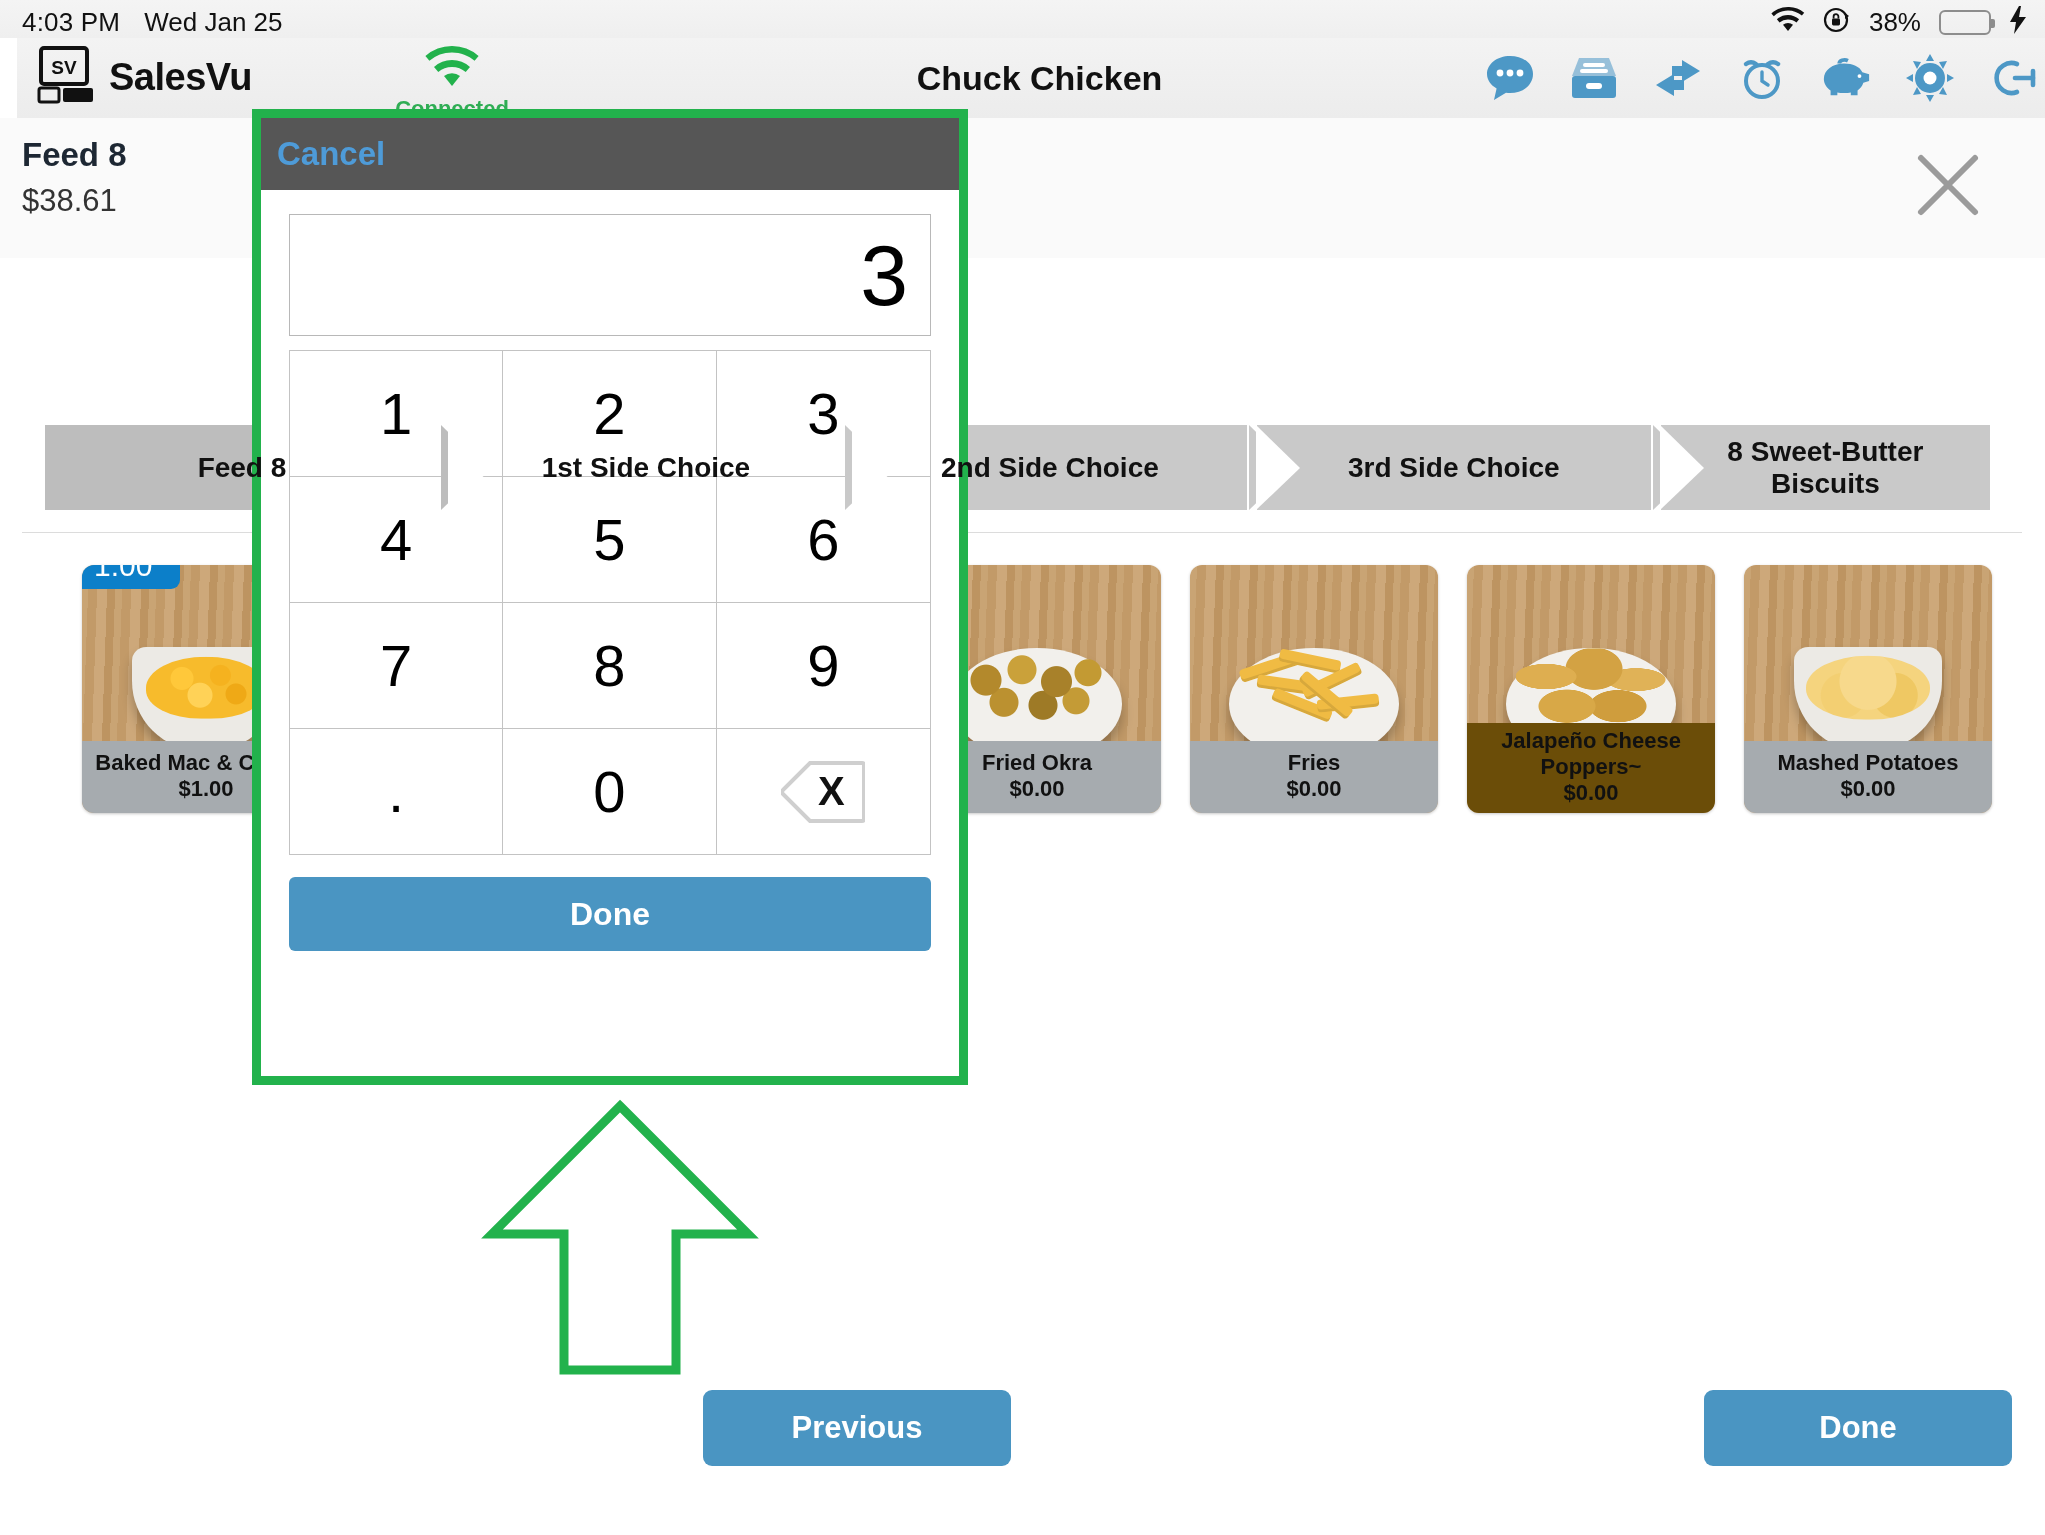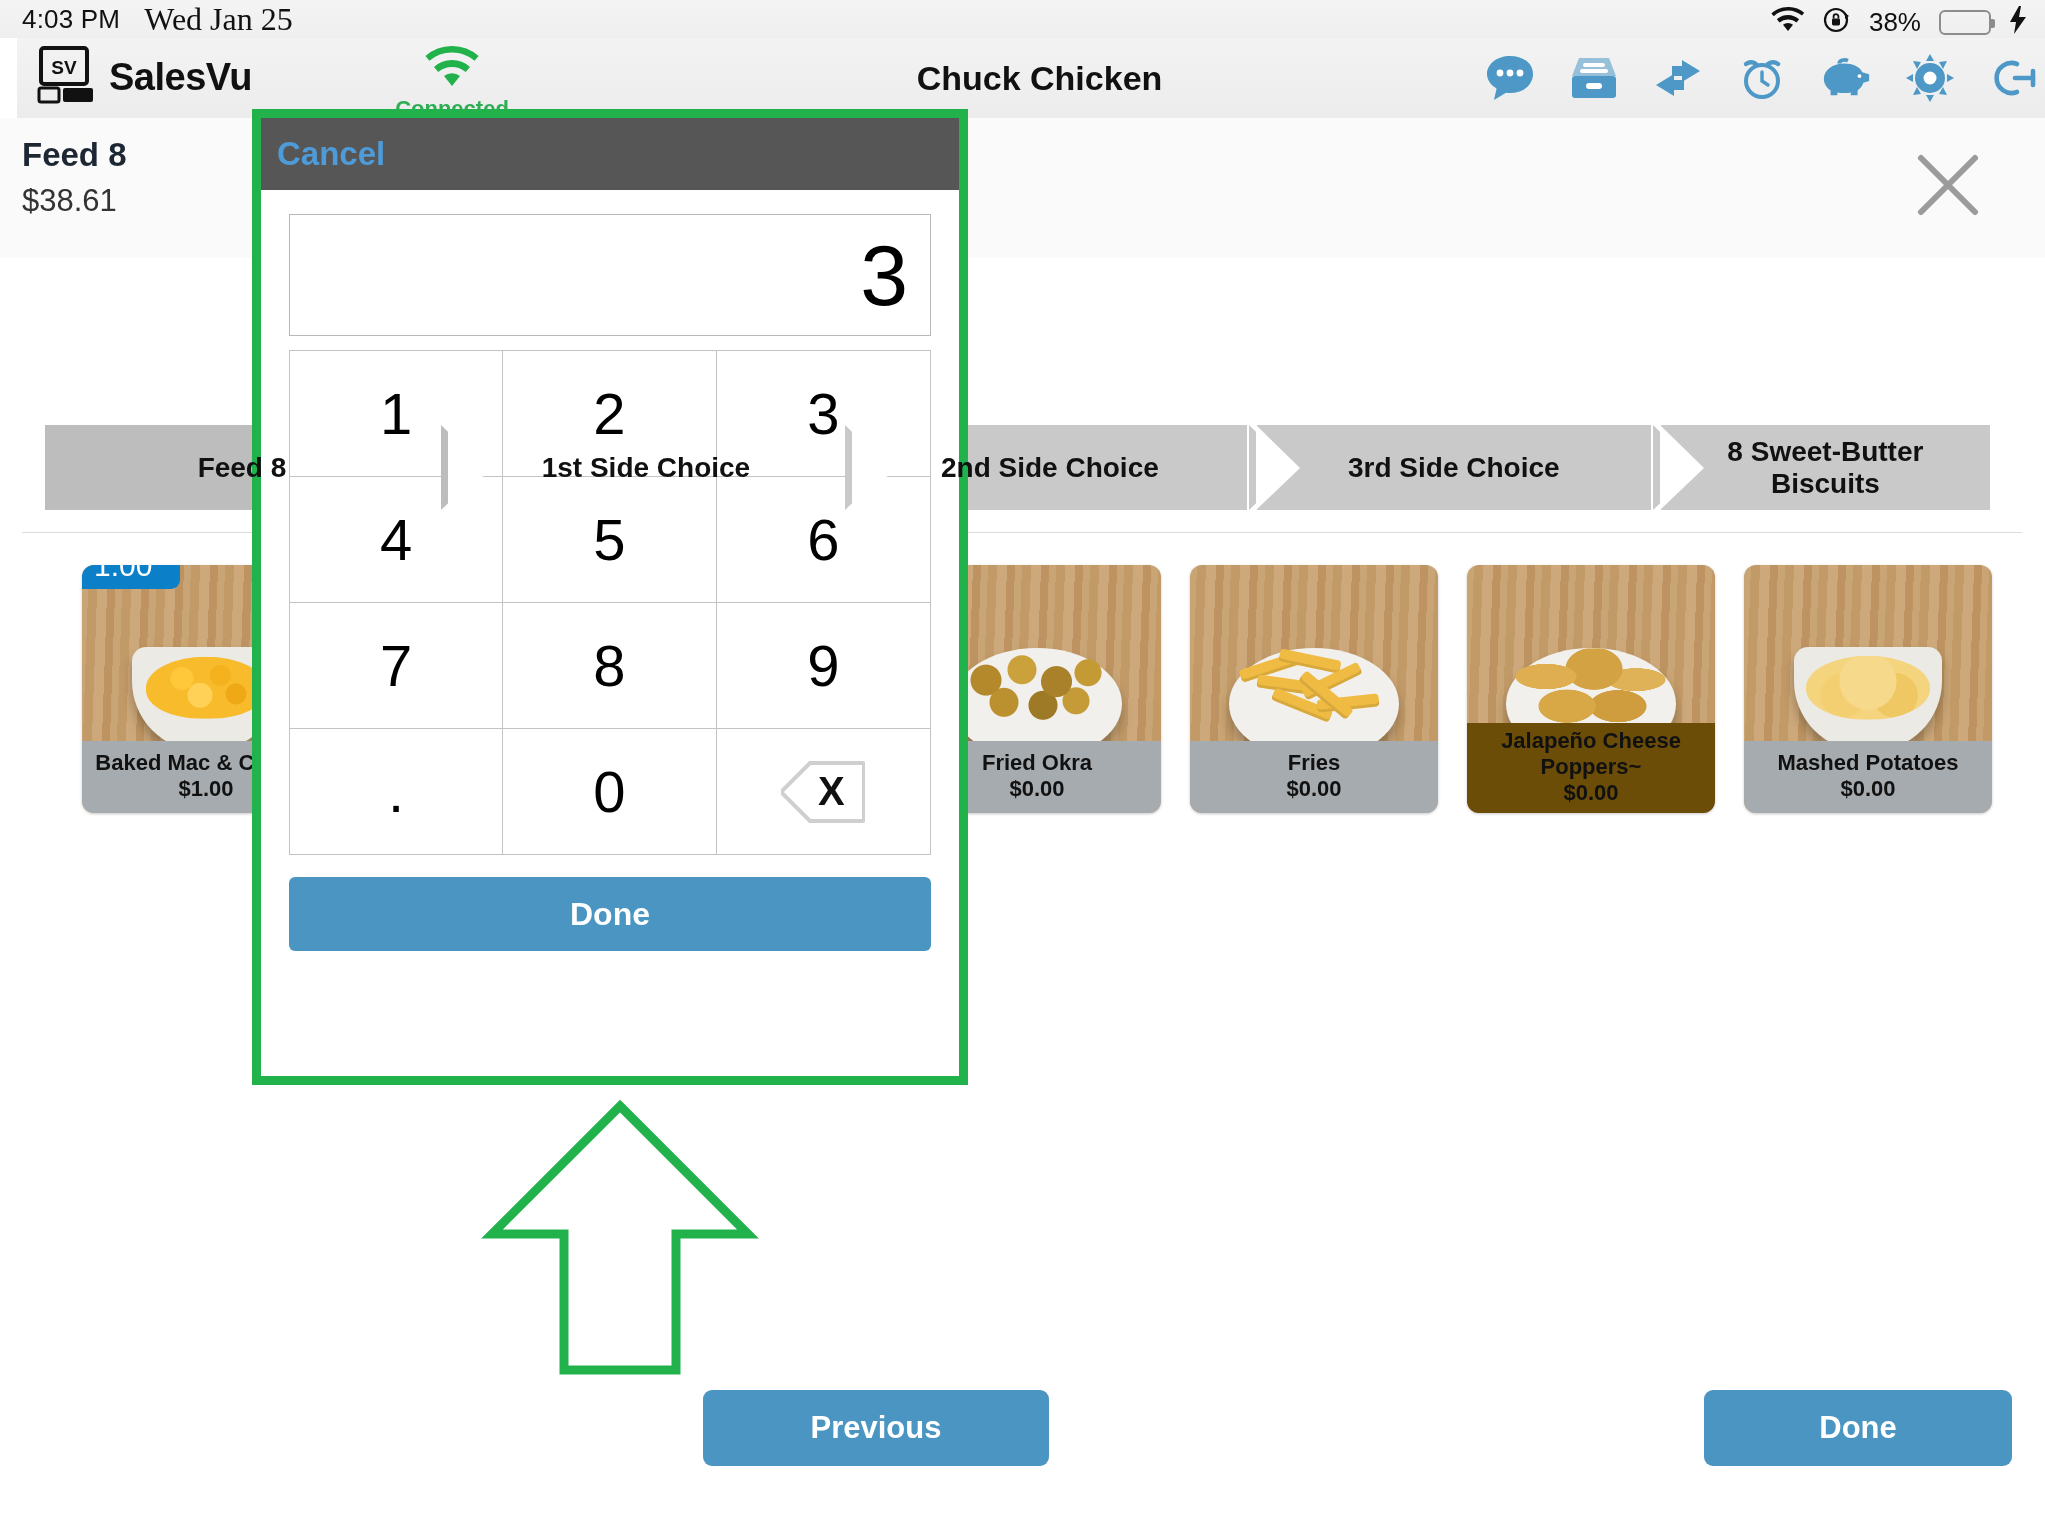--- a/index.html
+++ b/index.html
@@ -13,21 +13,21 @@
   #root { position: relative; width: 2045px; height: 1535px; background:#fff; }
 
   
   .statusbar {
     position: absolute; top:0; left:0; width:2045px; height:38px;
     background: linear-gradient(#f4f4f4,#efefef);
     display:flex; align-items:flex-end;
   }
   .sb-left { display:flex; align-items:center; gap:24px; margin-left:22px; }
   .sb-time { font-size:26px; color:#111; font-weight:400; letter-spacing:.2px;}
-  .sb-date { font-size:32px; color:#111; font-weight:400;font-family:Liberation Serif, serif; }
+  .sb-date { font-size:26px; color:#111; font-weight:400; }
   .sb-right { margin-left:auto; margin-right:18px; display:flex; align-items:center; gap:18px;}
   .sb-batt-text { font-size:26px; color:#111; }
   .batt-shell {
     width:52px; height:25px; border:2px solid #8d8d8d; border-radius:6px;
     position:relative; box-sizing:border-box; padding:2px;
   }
   .batt-fill { height:100%; background:#43d35f; border-radius:3px; }
   .batt-nub { position:absolute; right:-6px; top:7px; width:4px;height:9px;background:#8d8d8d;border-radius:0 2px 2px 0;}
 
   
@@ -143,21 +143,21 @@
                      radial-gradient(circle at 30% 62%, #f3cf72 0 22px, transparent 23px),
                      radial-gradient(circle at 72% 62%, #efc863 0 22px, transparent 23px),
                      #f5d47e;}
 
   
   .btn {
     position:absolute; background:#4a95c2; color:#fff; border:none; border-radius:9px;
     font-size:31px; font-weight:bold; font-family:"Liberation Sans", sans-serif;
     display:flex; align-items:center; justify-content:center; cursor:pointer;
   }
-  #btn-prev { left:703px; top:1390px; width:346px; height:76px; }
+  #btn-prev { left:703px; top:1390px; width:308px; height:76px; }
   #btn-next { left:1048px; top:1390px; width:308px; height:76px; }
   #btn-done { left:1704px; top:1390px; width:308px; height:76px; }
 
   
   .modal-outline {
     position:absolute; left:252px; top:109px; width:716px; height:976px;
     background:#4d7c0f; border:9px solid #22b24c; box-sizing:border-box;
   }
   .modal-head {
     position:absolute; left:0; top:0; right:0; height:72px; background:#565656;

